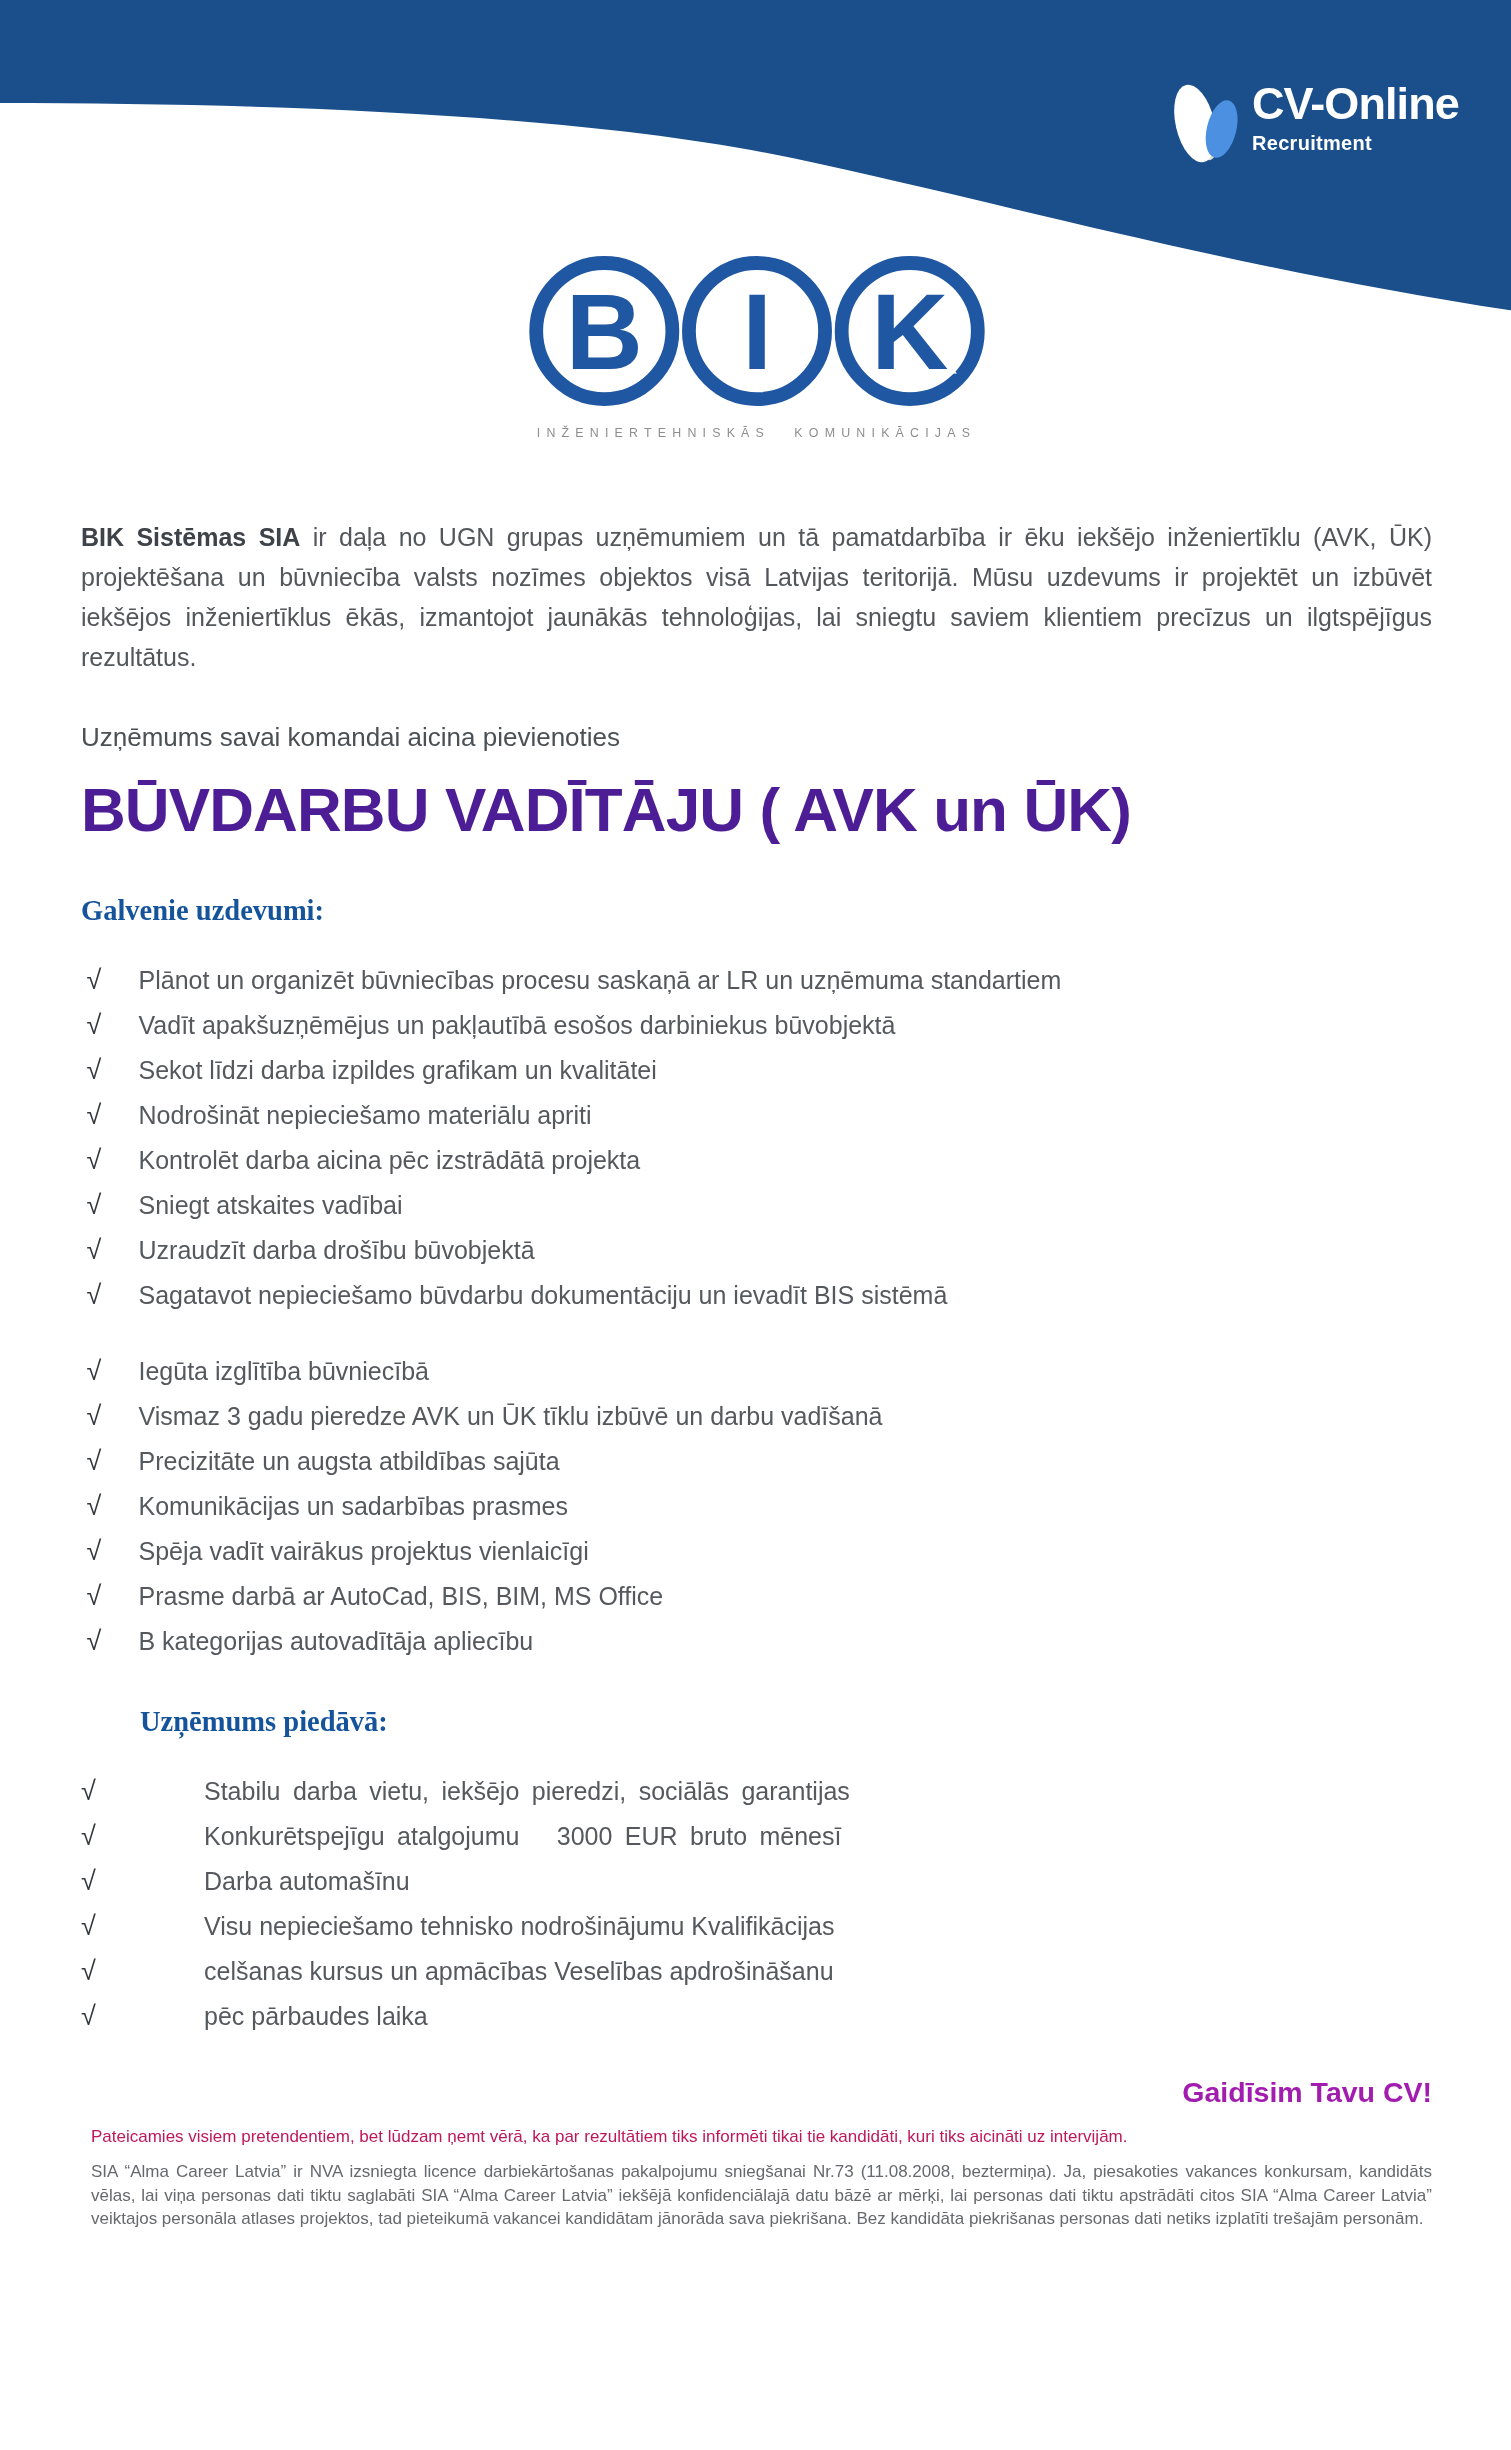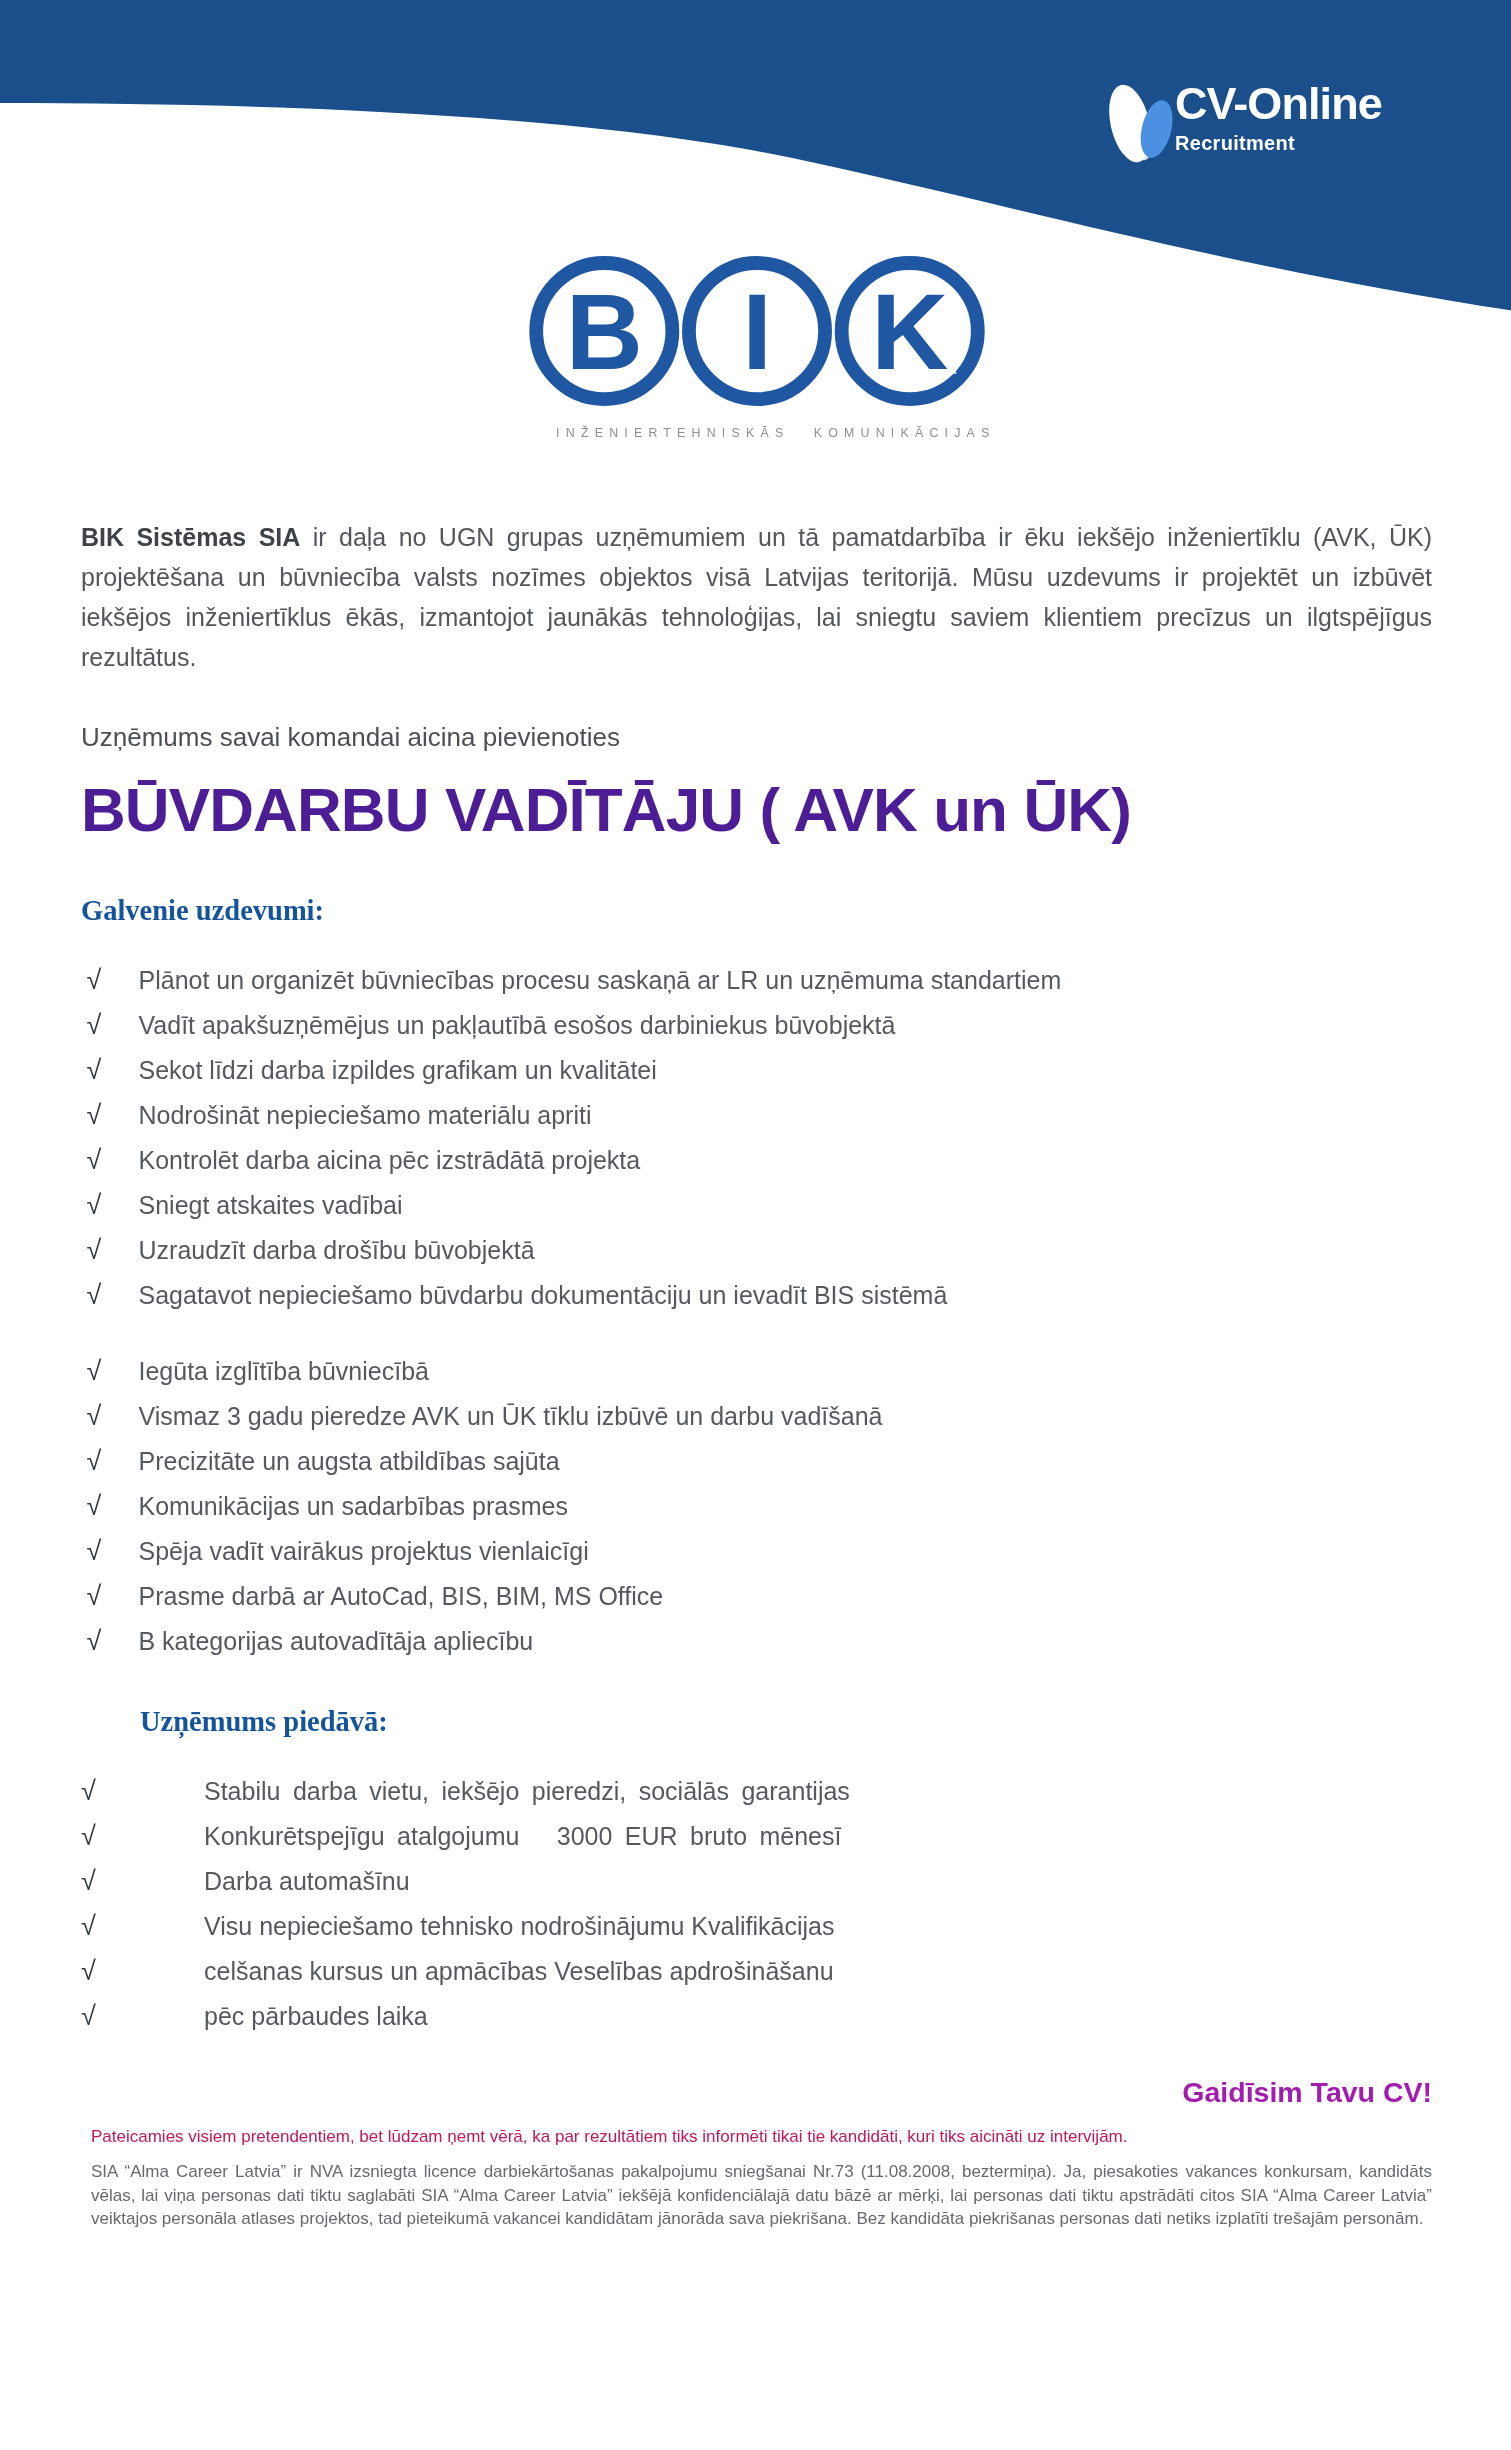--- a/index.html
+++ b/index.html
@@ -7,32 +7,32 @@
     width:1512px; height:2450px; position:relative; overflow:hidden;
     background:#ffffff;
     font-family:"Liberation Sans", sans-serif;
   }
 
   
   .band { position:absolute; top:0; left:0; width:1512px; height:317px; }
   .band svg { display:block; }
 
   
-  .cv-logo { position:absolute; left:1107px; top:81px; display:flex; align-items:flex-start; }
+  .cv-logo { position:absolute; left:1172px; top:81px; display:flex; gap:12px; align-items:flex-start; }
   .cv-name { font-size:45px; font-weight:bold; color:#ffffff; letter-spacing:-0.9px; line-height:1.02; }
   .cv-tagline { font-size:20px; font-weight:bold; color:#ffffff; margin-top:5.5px; letter-spacing:0.3px; }
 
   
   .content { position:relative; padding:0 80px 0 81px; }
 
   
   .bik { margin:250px auto 0; width:478px; text-align:center; }
   .bik svg { display:block; margin:0 auto; }
   .bik-caption { margin-top:12px; font-size:12.4px; letter-spacing:6.2px; word-spacing:14.7px;
-                 color:#8E8E8E; white-space:nowrap;text-align:right; }
+                 color:#8E8E8E; white-space:nowrap; }
 
   .intro { margin:77px 0 0; font-size:25px; line-height:40px; color:#53575B; text-align:justify; }
   .intro .lead { font-weight:bold; color:#3E4349; }
 
   .invite { margin-top:45px; font-size:26px; color:#4B5055; }
 
   .post-title { margin:24px 0 0; font-size:62px; font-weight:bold; color:#4c1d95;
                 letter-spacing:-0.9px; white-space:nowrap; line-height:1.05; }
 
   .sec-h { margin-top:53px; font-size:28.5px; font-weight:bold; color:#15549B;font-family:Liberation Serif, serif; }

